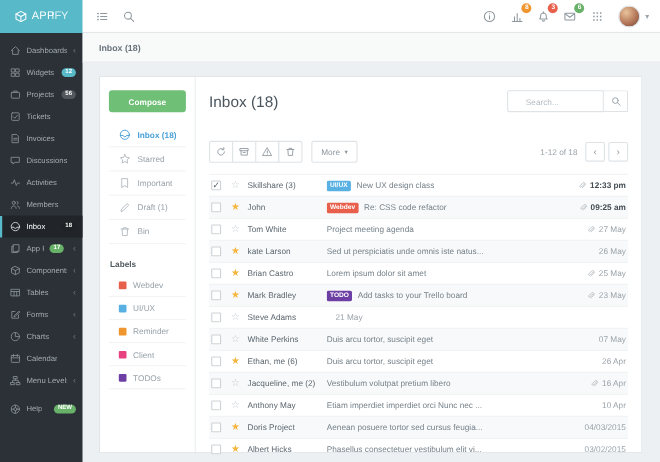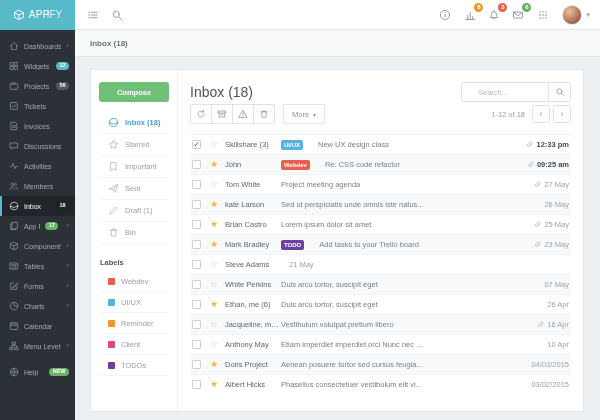--- a/index.html
+++ b/index.html
@@ -70,21 +70,21 @@
   
   .mailmain{flex:1;min-width:0;padding:0 12px;display:flex;flex-direction:column}
   .mm-head{display:flex;align-items:center;margin-top:12px}
   .mm-title{font-size:14px;color:#4b555d;font-weight:normal}
   .search{margin-left:auto;display:flex}
   .search input{width:88px;height:20px;border:1px solid #dfe3e6;border-radius:2px 0 0 2px;
     font-size:7.5px;padding:0 16px;color:#6a747c;outline:none}
   .search input::placeholder{color:#b4bcc2}
   .sbtn{width:22px;height:20px;border:1px solid #dfe3e6;border-left:none;background:#fff;
     border-radius:0 2px 2px 0;color:#8d979e;display:flex;align-items:center;justify-content:center;cursor:pointer}
-  .mm-tools{display:flex;align-items:center;margin-top:2px}
+  .mm-tools{display:flex;align-items:center;margin-top:26px}
   .btngroup{display:flex}
   .gbtn{width:22px;height:20px;border:1px solid #dfe3e6;background:#fff;color:#8d979e;
     display:flex;align-items:center;justify-content:center;margin-left:-1px;cursor:pointer}
   .gbtn .ico{width:10px;height:10px}
   .gbtn:first-child{margin-left:0;border-radius:2px 0 0 2px}
   .gbtn:last-child{border-radius:0 2px 2px 0}
   .more{margin-left:8px;height:20px;border:1px solid #dfe3e6;background:#fff;color:#8d979e;
     font-size:7.5px;padding:0 8px;border-radius:2px;display:flex;align-items:center;gap:4px;cursor:pointer}
   .pag{margin-left:auto;display:flex;align-items:center;gap:7px;font-size:7.5px;color:#98a2a9}
   .pbtns{display:flex;gap:3px}
@@ -94,23 +94,23 @@
   
   .elist{margin-top:10px}
   .erow{display:flex;align-items:center;height:20px;font-size:7.5px;border-top:1px solid #f0f2f4;
     padding:0 2px;cursor:pointer}
   .erow:nth-child(even){background:#f8f9fa}
   .cb{width:9px;height:9px;border:1px solid #cdd3d7;border-radius:1px;background:#fff;flex:none;
     margin-right:7px;font-size:8px;line-height:7px;color:#4b555d;text-align:center;cursor:pointer}
   .star{width:12px;flex:none;color:#c3cad0;font-size:9px;line-height:1;margin-right:5px;
     text-align:center;cursor:pointer}
   .star.on{color:#f5b53f}
-  .ename{width:56px;flex:none;color:#5c6770;overflow:hidden;white-space:nowrap;text-overflow:ellipsis}
+  .ename{width:72px;flex:none;color:#5c6770;overflow:hidden;white-space:nowrap;text-overflow:ellipsis}
   .esub{flex:1;min-width:0;color:#76828b;overflow:hidden;white-space:nowrap;
-    display:flex;align-items:center;gap:15px}
+    display:flex;align-items:center;gap:5px}
   .ebadge{flex:none;font-size:6px;font-weight:bold;color:#fff;padding:2px 3px;border-radius:2px;line-height:1}
   .etime{flex:none;margin-left:8px;color:#9aa3ab;display:flex;align-items:center;gap:3px}
   .etime .ico{width:8px;height:8px;color:#a6aeb5}
   .erow.unread .t{color:#424c54;font-weight:bold}
 </style>
 </head>
 <body>
 
 <div class="app">
 
@@ -400,29 +400,20 @@
      <span class="ico ">
                 <svg viewBox="0 0 14 14">
                   <path d="M3.8 1.8h6.4V12L7 9.7 3.8 12z"></path>
                 </svg>
               </span>
               <span>Important</span>
    </div>
             <div class="fitem">
      <span class="ico ">
                 <svg viewBox="0 0 14 14">
-                  <path d="M1.6 7.4 12.4 2 9 12 6.6 8.6z"></path>
-                  <path d="M6.6 8.6 12.4 2"></path>
-                </svg>
-              </span>
-              <span>Sent</span>
-   </div>
-            <div class="fitem">
-     <span class="ico ">
-                <svg viewBox="0 0 14 14">
                   <path d="m2.6 11.4.6-2.4 6.4-6.4 1.8 1.8-6.4 6.4z"></path>
                 </svg>
               </span>
               <span>Draft (1)</span>
    </div>
             <div class="fitem">
      <span class="ico ">
                 <svg viewBox="0 0 14 14">
                   <path d="M2.6 4h8.8M5.4 4V2.6h3.2V4M3.8 4l.5 7.6h5.4L10.2 4"></path>
                 </svg>

